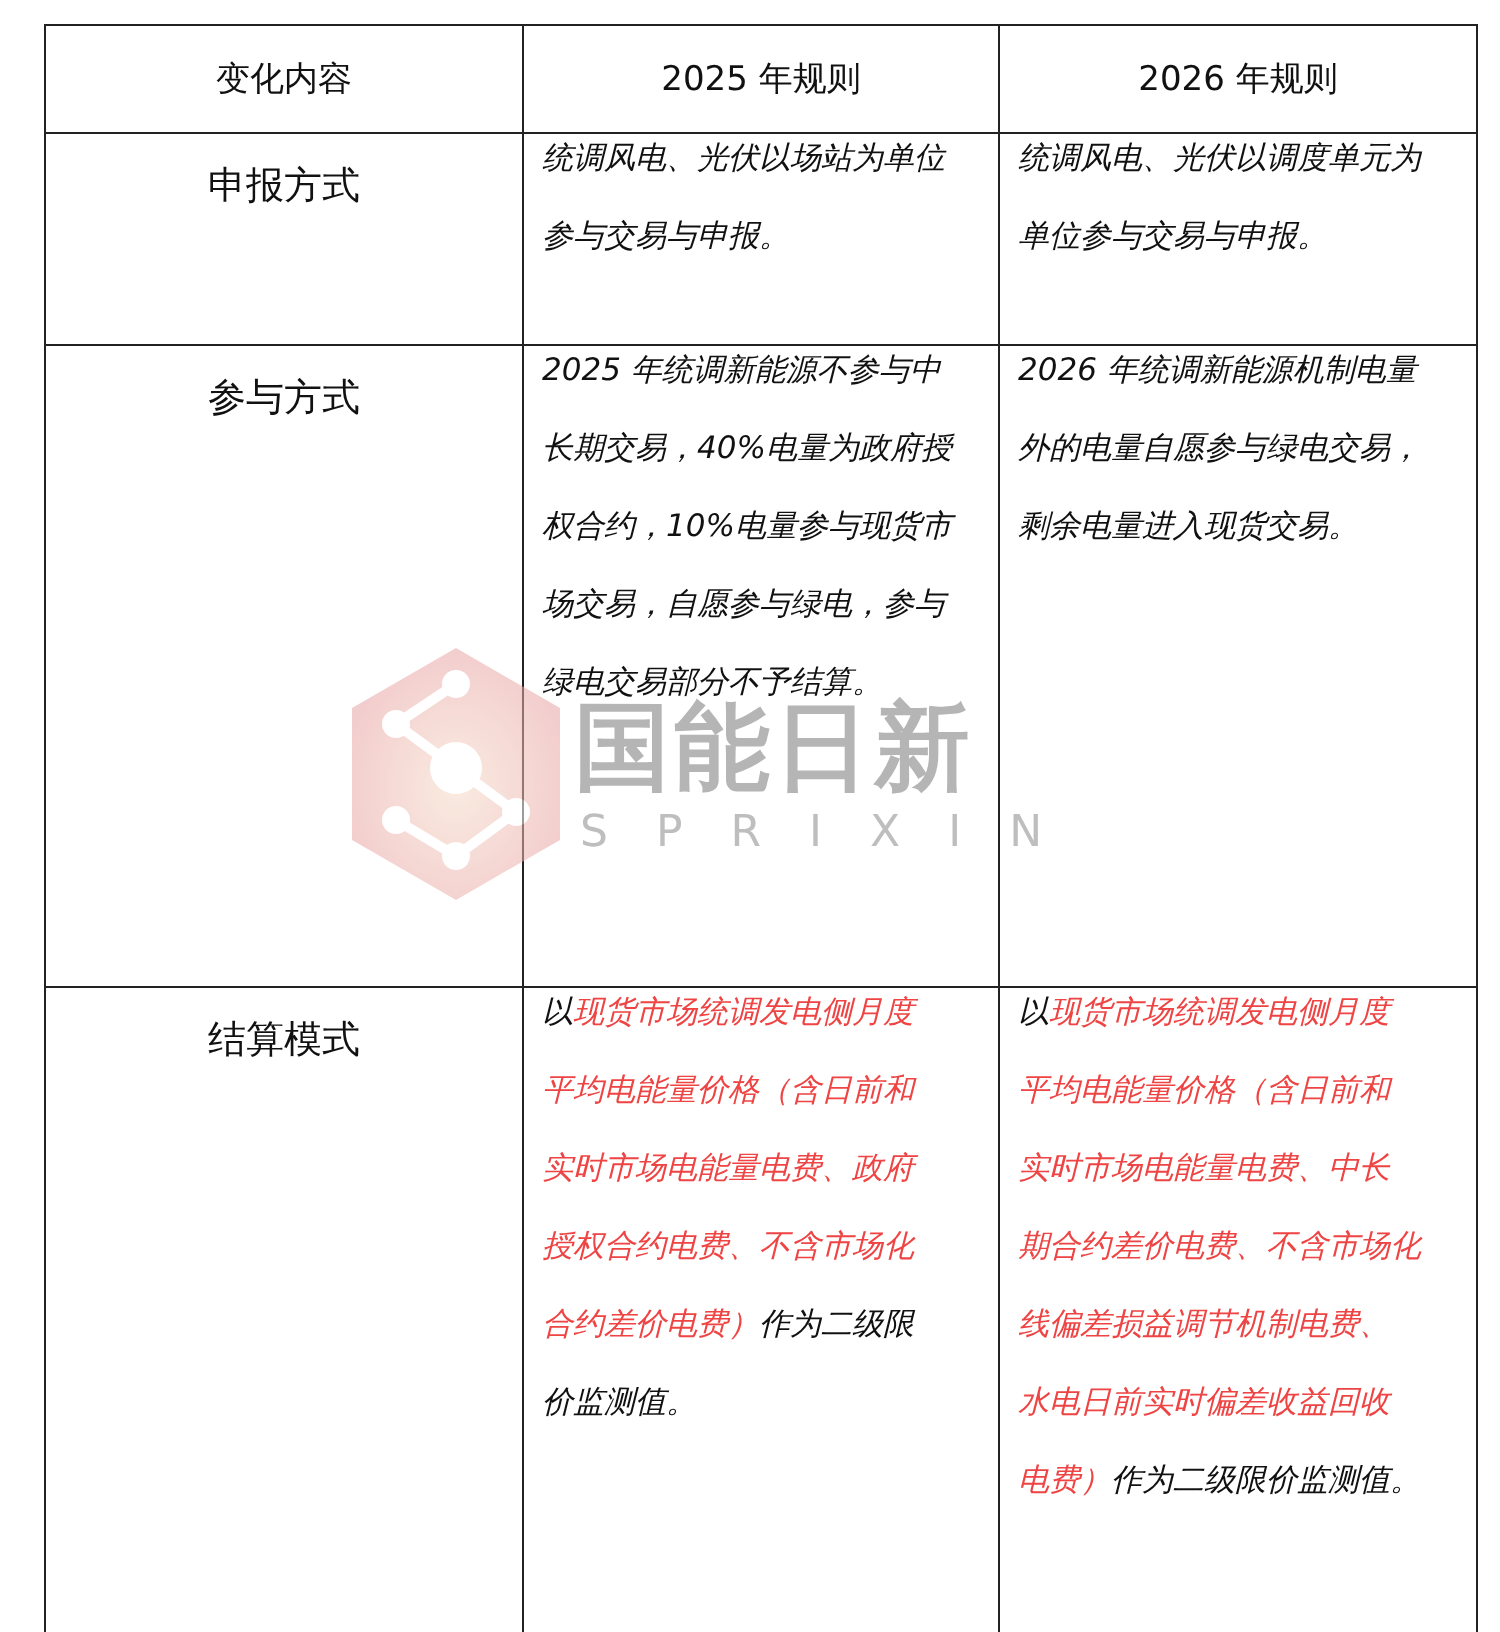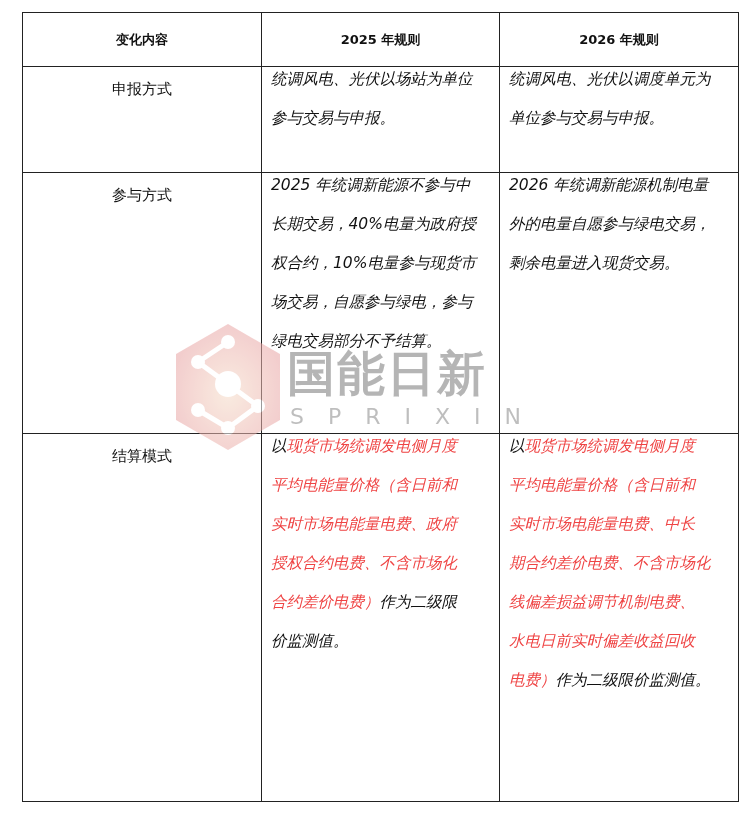--- a/index.html
+++ b/index.html
@@ -1,28 +1,28 @@
 <!DOCTYPE html>
 <html><head>
   <meta charset="utf-8">
   <style>
     html, body { margin: 0; padding: 0; background: #ffffff; }
     body { width: 750px; height: 816px; position: relative; overflow: hidden;
            font-family: "DejaVu Sans", "Liberation Sans", sans-serif; color: #111; }
     .tbl { position: absolute; left: 22px; top: 12px; width: 716px; height: 790px;
            border-collapse: collapse; table-layout: fixed; }
     .tbl td, .tbl th { border: 1.5px solid #222; padding: 0; vertical-align: top; }
-    .tbl th { height: 53px; font-weight: bold; font-size: 13px; text-align: center; vertical-align: middle; }
+    .tbl th { height: 53px; font-weight: normal; font-size: 17px; text-align: center; vertical-align: middle; }
     .c1 { width: 239px; } .c2 { width: 238px; } .c3 { width: 239px; }
-    .label { text-align: center; font-size: 15px; padding-top: 13px !important; }
+    .label { text-align: center; font-size: 19px; padding-top: 13px !important; }
     .cell { font-size: 15.5px; line-height: 53px; padding: 0 6px 0 9px !important; font-style: italic; }
     .cell .l { display: block; white-space: nowrap; margin-top: -14px; height: 53px; }
     .cell .l:first-child { margin-top: -14px; }
     .red { color: #ef4444; }
-    .r1 { height: 106px; } .r2 { height: 261px; } .r3 { height: 368px; }
+    .r1 { height: 106px; } .r2 { height: 321px; } .r3 { height: 368px; }
     .wm { position: absolute; left: 168px; top: 322px; width: 120px; height: 130px; pointer-events: none; opacity: 0.55; }
     .wm-text { position: absolute; left: 287px; top: 342px; font-size: 48px; font-weight: bold; color: rgba(90,90,90,0.45);
                letter-spacing: 2px; pointer-events: none; }
     .wm-sub { position: absolute; left: 290px; top: 404px; font-size: 22px; color: rgba(110,110,110,0.45);
               letter-spacing: 24px; pointer-events: none; }
   </style>
 </head>
 <body>
 
 <table class="tbl">

